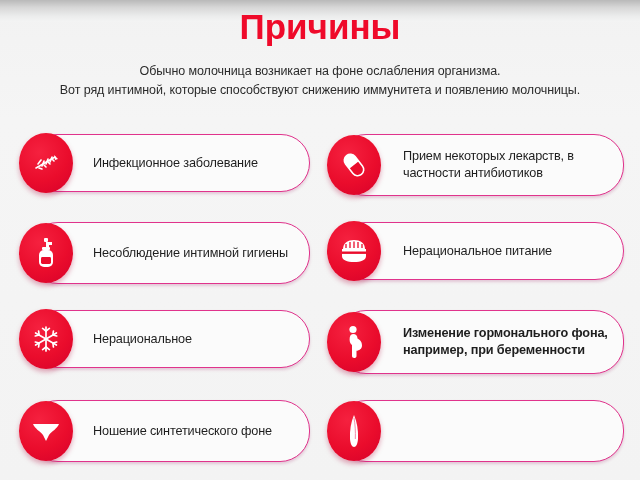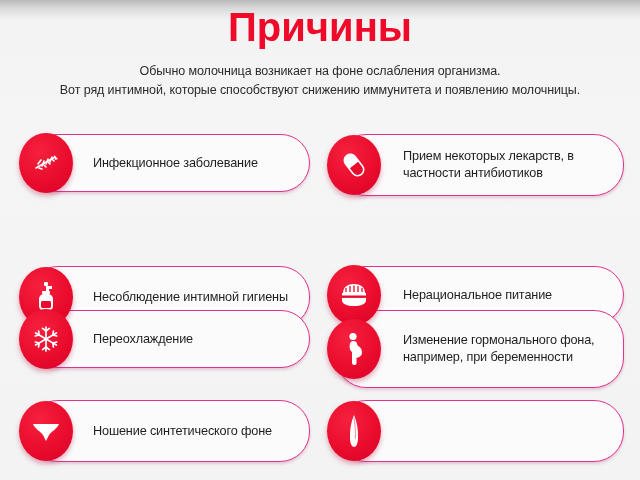--- a/index.html
+++ b/index.html
@@ -31,21 +31,21 @@
     height: 480px;
     background: linear-gradient(to bottom, #f2f2f2 0%, #f5f5f5 25%, #f3f3f3 100%);
   }
 
   .title {
     position: absolute;
     top: 6px;
     left: 0;
     width: 640px;
     text-align: center;
-    font-size: 40px;
+    font-size: 35px;
     font-weight: bold;
     letter-spacing: 0px;
     color: #ef0a2a;
     line-height: 42px;
     white-space: nowrap;
   }
 
   .subtitle {
     position: absolute;
     top: 62px;
@@ -84,25 +84,25 @@
     background: #fbfbfb;
     border: 1.3px solid #e0338c;
     border-radius: 30px;
     box-sizing: border-box;
     box-shadow: 0 2px 3px rgba(170, 40, 110, 0.22);
   }
   .col-right .card { width: 288px; }
 
   .card.h1 { height: 58px; }
   .card.h2 { height: 62px; }
-  .card.h3 { height: 78px; }
+  .card.h3 { height: 64px; font-weight: bold; }
 
   
   .slot0 { top: 6px; }
-  .slot1 { top: 94px; margin-top: 44px; }
+  .slot1 { top: 94px; }
   .slot2 { top: 182px; }
   .slot3 { top: 272px; }
 
   .icon-circle {
     position: absolute;
     left: -10px;
     top: 50%;
     transform: translateY(-50%);
     width: 54px;
     height: 60px;
@@ -197,21 +197,21 @@
                 <path d="M8.1 11 L4.3 12"></path>
               <path d="M21.9 19 L22.4 23"></path>
                 <path d="M21.9 19 L25.7 18"></path>
               <path d="M8.1 19 L4.3 18"></path>
                 <path d="M8.1 19 L7.6 23"></path>
               <path d="M21.9 11 L25.7 12"></path>
                 <path d="M21.9 11 L22.4 7"></path>
             </g>
           </svg>
         </div>
-        <div class="card-label">Переохлаждение</div>
+        <div class="card-label">Нерациональное</div>
       </div>
 
       <div class="card h2 slot3">
         <div class="icon-circle">
           <svg width="32" height="26" viewBox="0 0 32 26">
             <path d="M3 6 L29 6 C27 11 22 13 19 17 L16 23 L13 17 C10 13 5 11 3 6 Z" fill="#ffffff"></path>
           </svg>
         </div>
         <div class="card-label">Ношение синтетического фоне</div>
       </div>

